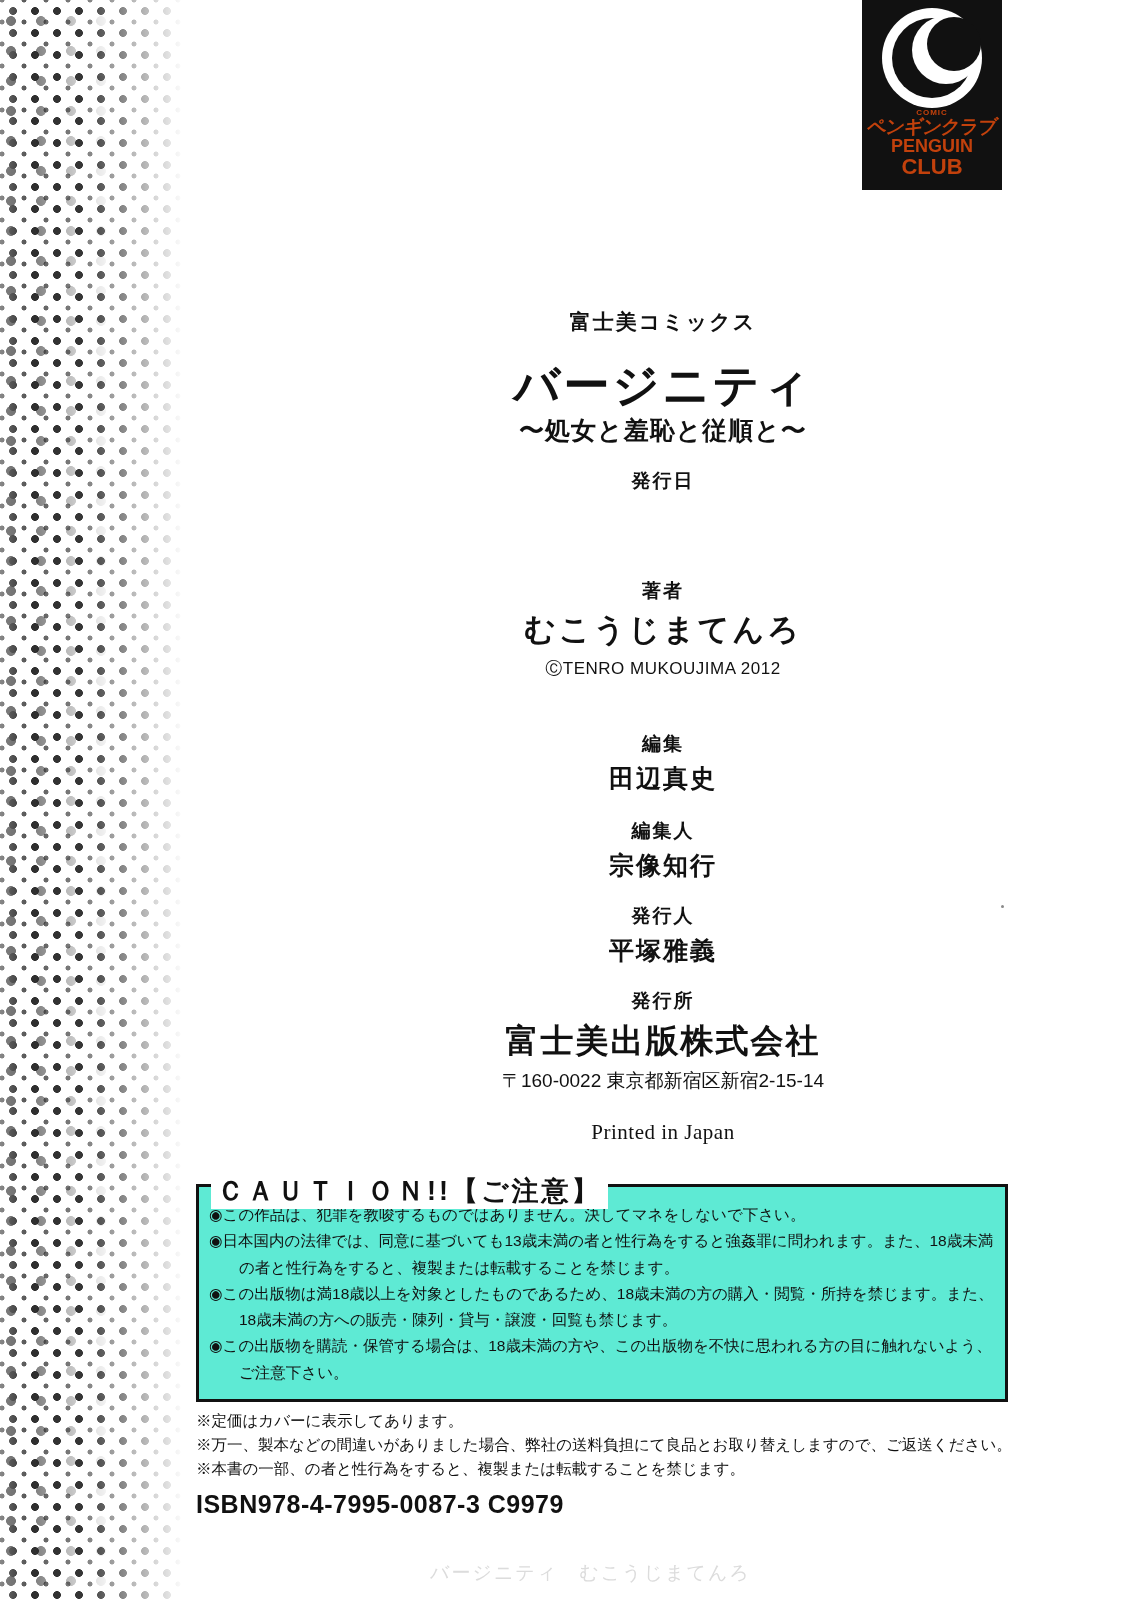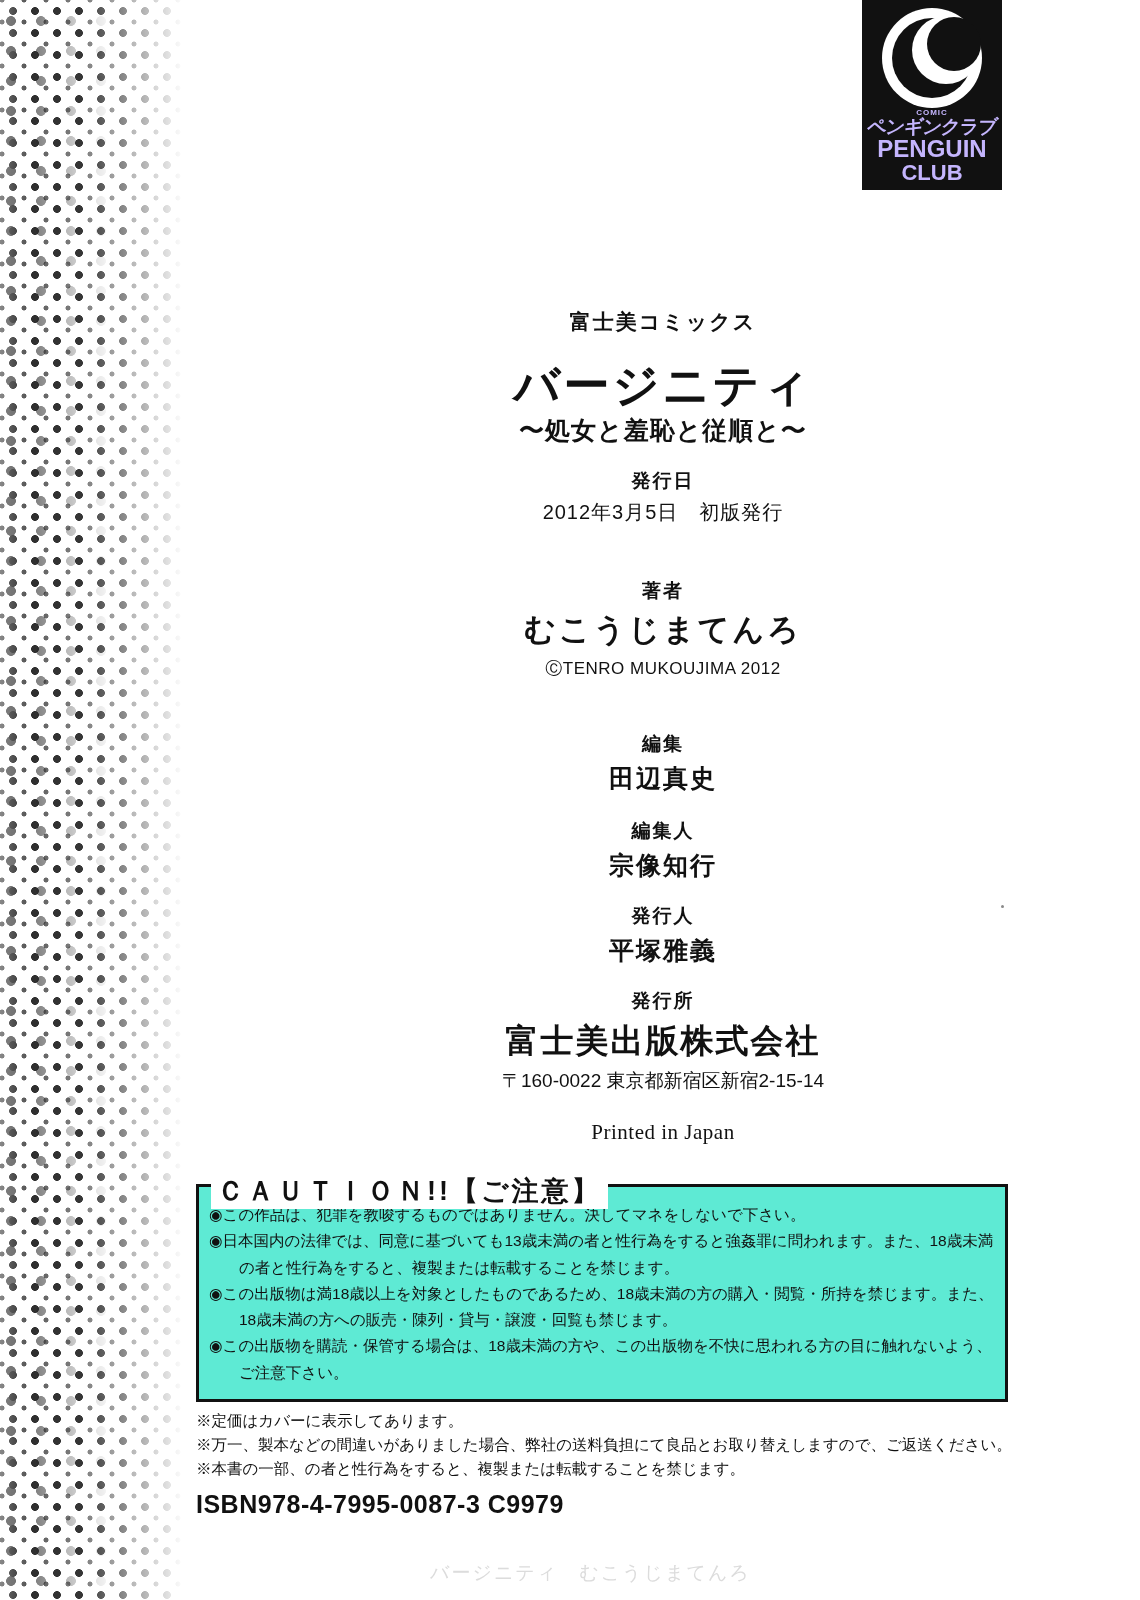--- a/index.html
+++ b/index.html
@@ -64,21 +64,21 @@
   }
 
   
   .logo-box {
     position: absolute;
     left: 862px;
     top: 0px;
     width: 140px;
     height: 190px;
     background: #111111;
-    color: #c4b5fd;
+    color: #c2410c;
     text-align: center;
     overflow: hidden;
   }
   .logo-moon {
     position: relative;
     width: 104px;
     height: 104px;
     margin: 6px auto 0;
   }
   .logo-comic {
@@ -88,21 +88,21 @@
     margin-top: -2px;
   }
   .logo-jp {
     font-size: 19px;
     font-weight: bold;
     letter-spacing: -1px;
     transform: skewX(-8deg);
     line-height: 1.05;
   }
   .logo-en1 {
-    font-size: 24px;
+    font-size: 18px;
     font-weight: bold;
     letter-spacing: 0px;
     line-height: 1.0;
   }
   .logo-en2 {
     font-size: 22px;
     font-weight: bold;
     line-height: 1.05;
     margin-bottom: 4px;
   }
@@ -291,21 +291,20 @@
   </div>
 
   <div class="colophon">
 
     <div class="imprint">富士美コミックス</div>
     <div class="book-title">バージニティ</div>
     <div class="book-subtitle">〜処女と羞恥と従順と〜</div>
 
     <div class="block" style="top:468px;">
       <div class="blk-label">発行日</div>
-      <div class="blk-value">2012年3月5日　初版発行</div>
     </div>
 
     <div class="block" style="top:578px;">
       <div class="blk-label">著者</div>
       <div class="blk-value-big">むこうじまてんろ</div>
       <div class="copyright-line">ⒸTENRO MUKOUJIMA 2012</div>
     </div>
 
     <div class="block" style="top:731px;">
       <div class="blk-label">編集</div>

